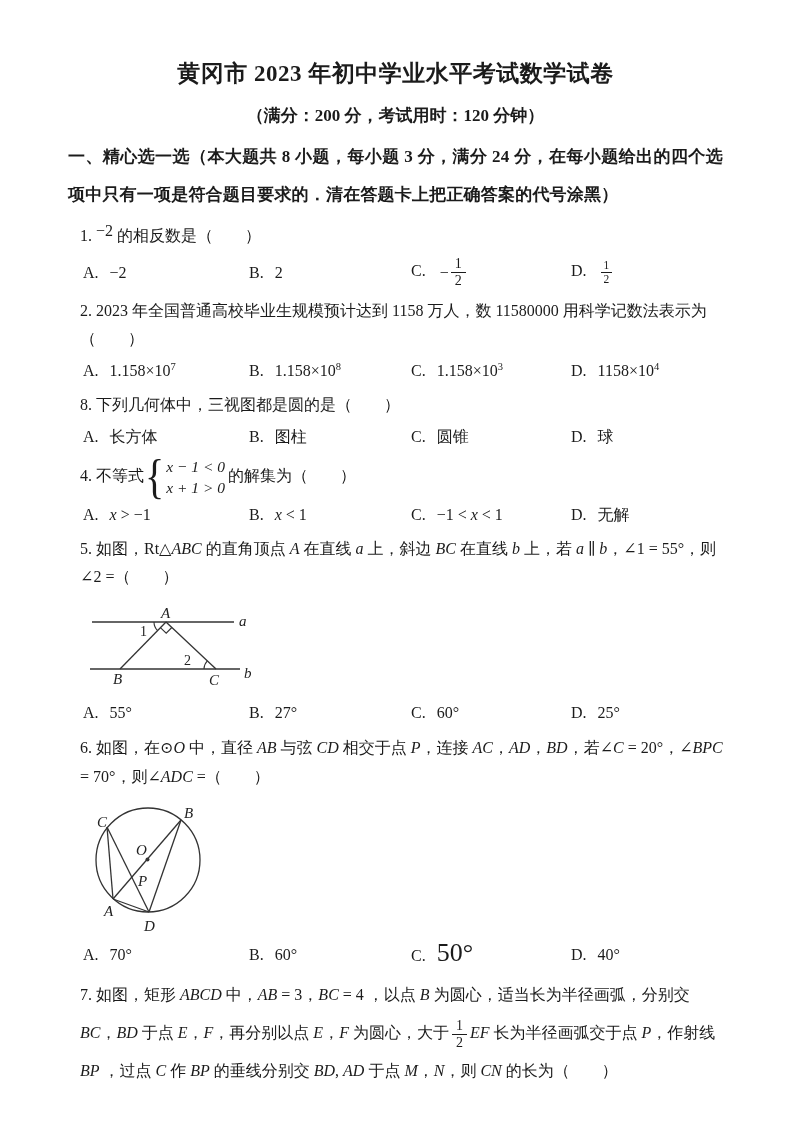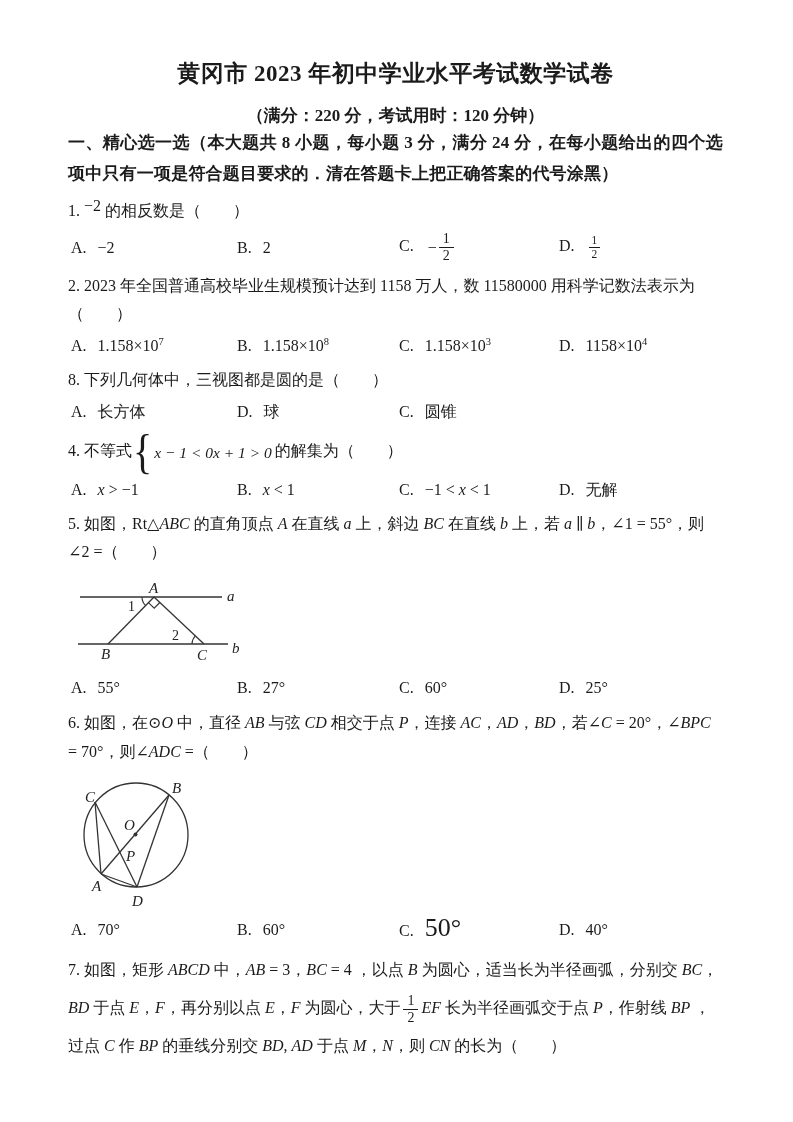--- a/index.html
+++ b/index.html
@@ -3,22 +3,22 @@
 <meta charset="utf-8">
 <style>
   html,body{margin:0;padding:0;background:#e8e8e8;}
   .page{
     position:relative;width:793px;height:1122px;background:#ffffff;overflow:hidden;
     font-family:"Liberation Serif","DejaVu Serif",serif;color:#1b1b1b;margin:0 auto;
   }
   .content{padding:58px 70px 0 68px;}
   .title{text-align:center;font-size:23px;font-weight:700;letter-spacing:.5px;}
   .subtitle{text-align:center;font-size:17px;font-weight:700;margin-top:15px;}
-  .heading{font-size:17px;font-weight:700;line-height:31px;text-align:justify;letter-spacing:.2px;}
-  .q{margin-top:8px;}
+  .heading{font-size:17px;font-weight:700;line-height:38px;margin-top:11px;text-align:justify;letter-spacing:.2px;}
+  .q{margin-top:8px;margin-left:12px;}
   .stem{font-size:16px;line-height:28px;}
   .stem-tall{line-height:29px;}
   .stem-q7{line-height:38px;}
   .optrow{display:grid;grid-template-columns:166px 162px 160px 1fr;margin-top:6px;padding-left:3px;font-size:16px;line-height:24px;align-items:center;}
   .optlab{margin-right:11px;}
   .m{font-style:italic;}
   .t{font-style:normal;}
   .raised{position:relative;top:-5px;}
   .big{font-size:26px;}
   sup{font-size:10.5px;line-height:0;}
@@ -26,38 +26,38 @@
   .fracwrap{display:inline-flex;align-items:center;vertical-align:middle;margin:0 3px;}
   .fsign{margin-right:2px;}
   .frac{display:inline-flex;flex-direction:column;align-items:center;line-height:1.15;font-size:14px;}
   .fnum{display:block;padding:0 4px;border-bottom:1.2px solid #1b1b1b;}
   .fden{display:block;}
   .frac-s{font-size:11.5px;}
   .frac-s .fnum{padding:0 3px;border-bottom-width:1px;}
   
   .sys{display:inline-flex;align-items:center;vertical-align:middle;margin:0 3px 0 1px;}
   .sysbrace{font-size:40px;line-height:1;font-weight:400;margin-right:2px;transform:scaleY(1.2);transform-origin:center;}
-  .sysrows{display:inline-flex;flex-direction:row;row-gap:2px;font-size:15.5px;line-height:19px;}
+  .sysrows{display:inline-flex;flex-direction:column;row-gap:2px;font-size:15.5px;line-height:19px;}
   .sysrow{font-style:italic;}
   
   .fig{display:block;margin:6px 0 2px 2px;}
   .fig line,.fig path,.fig circle.shape{stroke:#333;stroke-width:1.3;fill:none;}
   .fig .thin{stroke-width:1.1;}
   .fig text{fill:#222;font-family:"Liberation Serif","DejaVu Serif",serif;font-size:15px;font-style:italic;}
   .fig text.num{font-style:normal;font-size:14px;}
   .fig .dot{fill:#333;stroke:none;}
 </style>
 </head>
 <body>
 
 <div class="page">
   <div class="content">
 
     <div class="title">黄冈市 2023 年初中学业水平考试数学试卷</div>
-    <div class="subtitle">（满分：220 分，考试用时：120 分钟）</div>
+    <div class="subtitle">（满分：200 分，考试用时：120 分钟）</div>
     <div class="heading">一、精心选一选（本大题共 8 小题，每小题 3 分，满分 24 分，在每小题给出的四个选项中只有一项是符合题目要求的．清在答题卡上把正确答案的代号涂黑）</div>
 
     <div class="q">
       <div class="stem"><span class="t">1. </span><span class="t raised">−2</span><span class="t"> 的相反数是（　　）</span></div>
       <div class="optrow">
         <div class="opt"><span class="optlab">A.</span><span class="optval"><span class="t">−2</span></span></div>
         <div class="opt"><span class="optlab">B.</span><span class="optval"><span class="t">2</span></span></div>
         <div class="opt"><span class="optlab">C.</span><span class="optval"><span class="fracwrap">
                 <span class="fsign">−</span>
                 <span class="frac">
@@ -81,22 +81,23 @@
         <div class="opt"><span class="optlab">B.</span><span class="optval"><span class="t">1.158×10</span><sup>8</sup></span></div>
         <div class="opt"><span class="optlab">C.</span><span class="optval"><span class="t">1.158×10</span><sup>3</sup></span></div>
         <div class="opt"><span class="optlab">D.</span><span class="optval"><span class="t">1158×10</span><sup>4</sup></span></div>
       </div>
     </div>
 
     <div class="q">
       <div class="stem"><span class="t">8. 下列几何体中，三视图都是圆的是（　　）</span></div>
       <div class="optrow">
         <div class="opt"><span class="optlab">A.</span><span class="optval"><span class="t">长方体</span></span></div>
+        <div class="opt"><span class="optlab">B.</span><span class="optval"><span class="t">图柱</span></span></div>
+        <div class="opt"><span class="optlab">C.</span><span class="optval"><span class="t">圆锥</span></span></div>
         <div class="opt"><span class="optlab">D.</span><span class="optval"><span class="t">球</span></span></div>
-        <div class="opt"><span class="optlab">C.</span><span class="optval"><span class="t">圆锥</span></span></div>
       </div>
     </div>
 
     <div class="q">
       <div class="stem">
         <span><span class="t">4. 不等式</span></span><span class="sys">
             <span class="sysbrace">{</span>
             <span class="sysrows">
               <span class="sysrow">x − 1 &lt; 0</span>
               <span class="sysrow">x + 1 &gt; 0</span>

